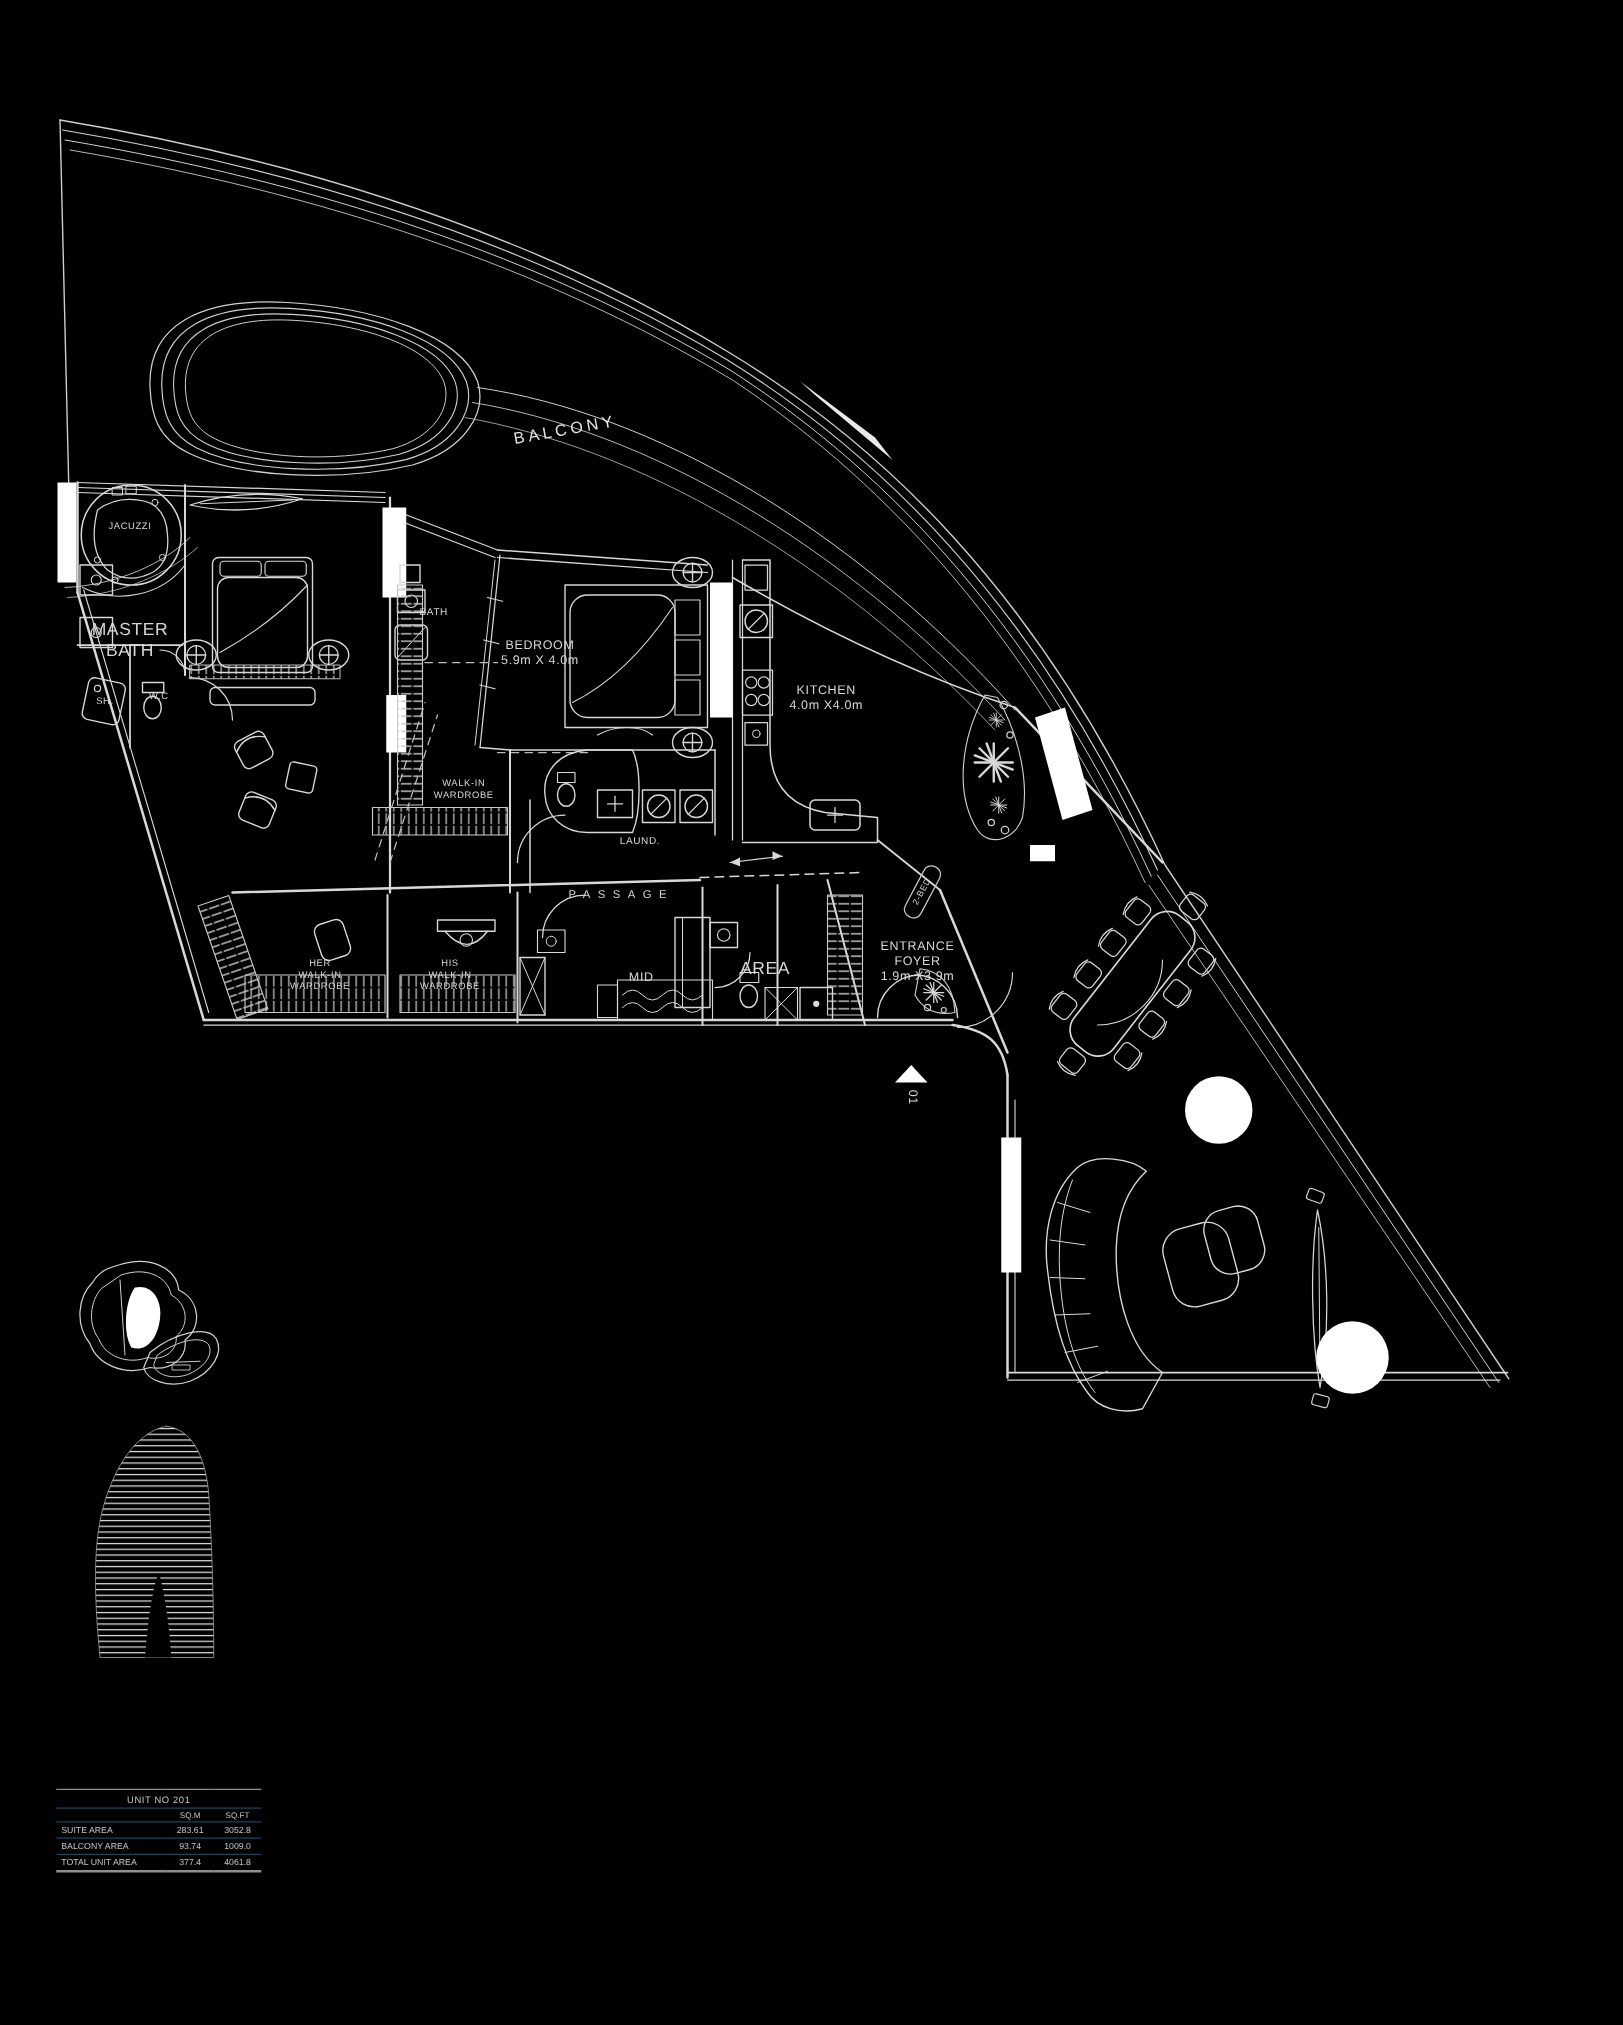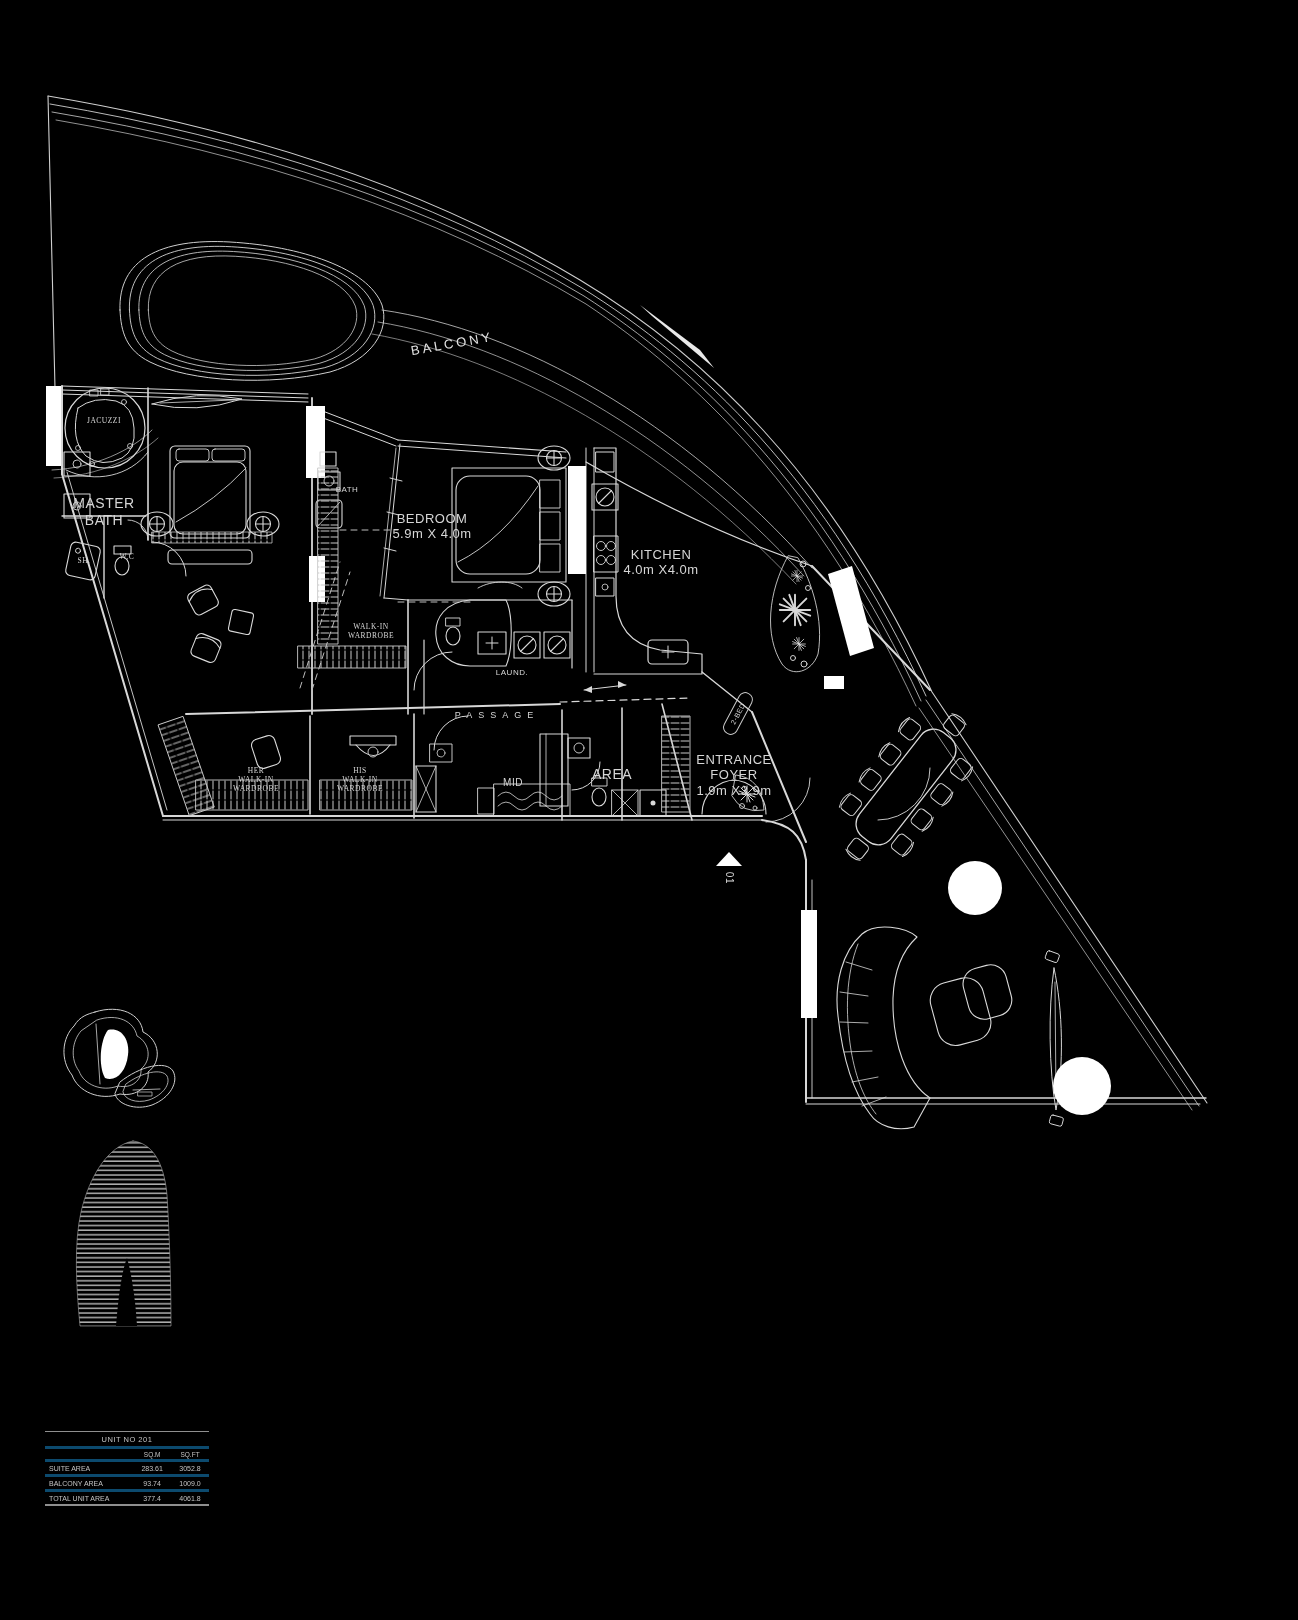--- a/index.html
+++ b/index.html
@@ -7,39 +7,39 @@
     position:relative; width:1298px; height:1620px; background:#000;
     overflow:hidden; font-family:"Liberation Sans", sans-serif;
   }
   svg.plan { position:absolute; left:0; top:0; }
   .lbl {
     position:absolute; color:#d6d6d6; text-align:center; line-height:1.18;
     letter-spacing:0.5px; white-space:nowrap;
   }
   .lbl span { display:block; }
   .lbl-balcony { font-size:13px; letter-spacing:3px; transform:rotate(-10deg); color:#e2e2e2; }
-  .fs7  { font-size:7.5px;font-family:Liberation Serif, serif; }
+  .fs7  { font-size:7.5px; }
   .fs8  { font-size:8px; }
   .fs85 { font-size:14px; }
-  .fs9  { font-size:13px; }
+  .fs9  { font-size:10px; }
   .fs10 { font-size:10px; }
   .lbl-passage { font-size:9px; letter-spacing:6px; }
   .pill-2bed {
     position:absolute; left:715px; top:706px; width:44px; height:13px;
     border:1px solid #c9c9c9; border-radius:7px; color:#d6d6d6;
     font-size:7px; line-height:13px; text-align:center; letter-spacing:0.5px;
     transform:rotate(-62deg);
   }
   .unit-no { transform:rotate(90deg); }
   table.area-table {
     position:absolute; left:45px; top:1431px; width:164px;
     border-collapse:collapse; color:#c4c4c4; font-size:7px;
     border-top:1px solid #8f8f8f;
   }
-  table.area-table tr { border-bottom:3px solid #0c4a6e; }
+  table.area-table tr { border-bottom:1px solid #0c4a6e; }
   table.area-table td { padding:2.5px 4px; }
   table.area-table .t-title td { text-align:center; font-size:7.5px; letter-spacing:0.5px; }
   table.area-table .t-head td { text-align:center; font-size:6.5px; padding:1.5px 4px; }
   table.area-table .num { text-align:center; }
   table.area-table tr.last { border-bottom:2px solid #8f8f8f; }
 </style>
 </head>
 <body>
 
 <div class="canvas">

